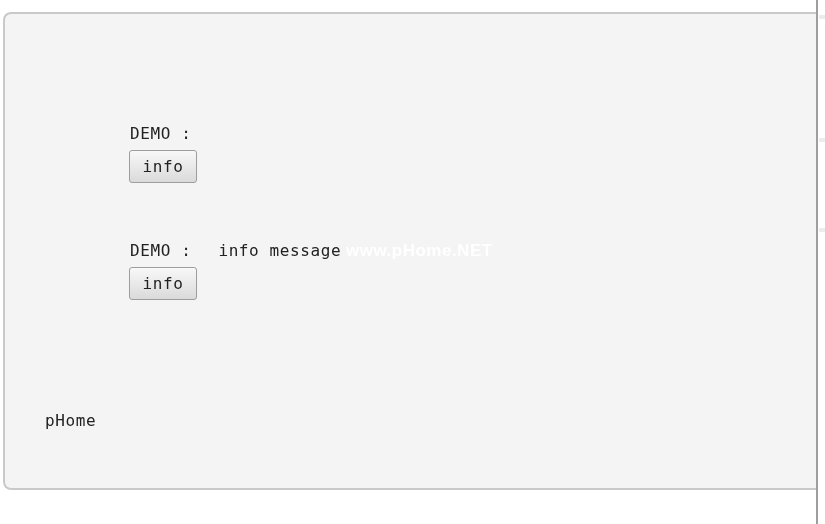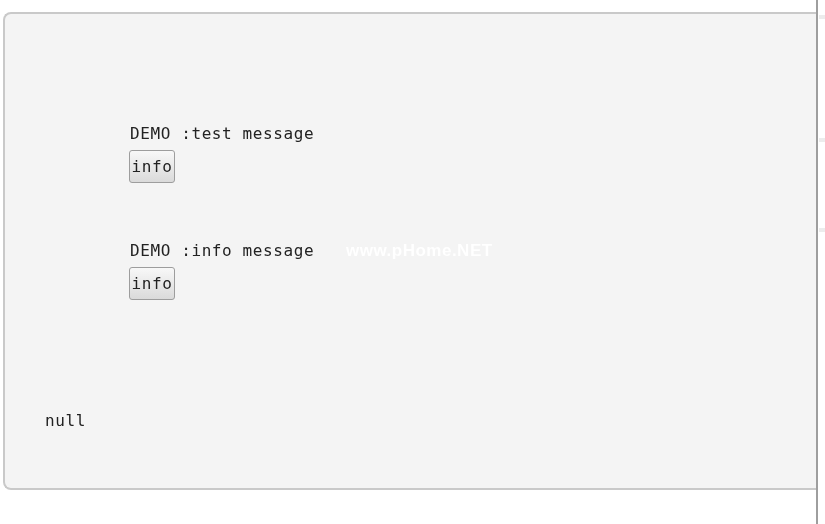--- a/index.html
+++ b/index.html
@@ -43,31 +43,32 @@
     background: #ececec;
   }
   .msg-block {
     position: absolute;
     left: 124px;
   }
   .msg-block.first  { top: 110px; }
   .msg-block.second { top: 227px; }
   .msg-line {
     display: flex;
+    column-gap: 27px;
     margin-left: 1px;
     font-size: 16px;
     line-height: 20px;
     letter-spacing: 0.6px;
     white-space: pre;
     position: relative;
   }
   .info-btn {
     display: block;
     margin-top: 6px;
-    width: 46px;
+    width: 68px;
     height: 33px;
     padding: 0;
     box-sizing: border-box;
     border: 1px solid #9d9d9d;
     border-radius: 3px;
     background: linear-gradient(#f8f8f8, #dadada);
     font-family: "DejaVu Sans Mono", "Liberation Mono", monospace;
     font-size: 16px;
     letter-spacing: 0.6px;
     color: #222222;
@@ -96,34 +97,33 @@
   }
 </style>
 </head>
 <body>
 
 <div class="panel">
 
   <div class="msg-block first">
     <div class="msg-line">
       <span>DEMO :</span>
-      <span>test message</span>
     </div>
     <button class="info-btn">info</button>
   </div>
 
   <div class="msg-block second">
     <div class="msg-line">
       <span>DEMO :</span>
       <span>info message</span>
       <span class="watermark">www.pHome.NET</span>
     </div>
     <button class="info-btn">info</button>
   </div>
 
-  <div class="null-text">null</div>
+  <div class="null-text">pHome</div>
 
 </div>
 
 <div class="edge-line"></div>
 <div class="edge-mark" style="top:15px"></div>
 <div class="edge-mark" style="top:138px"></div>
 <div class="edge-mark" style="top:228px"></div>
 
 </body></html>

